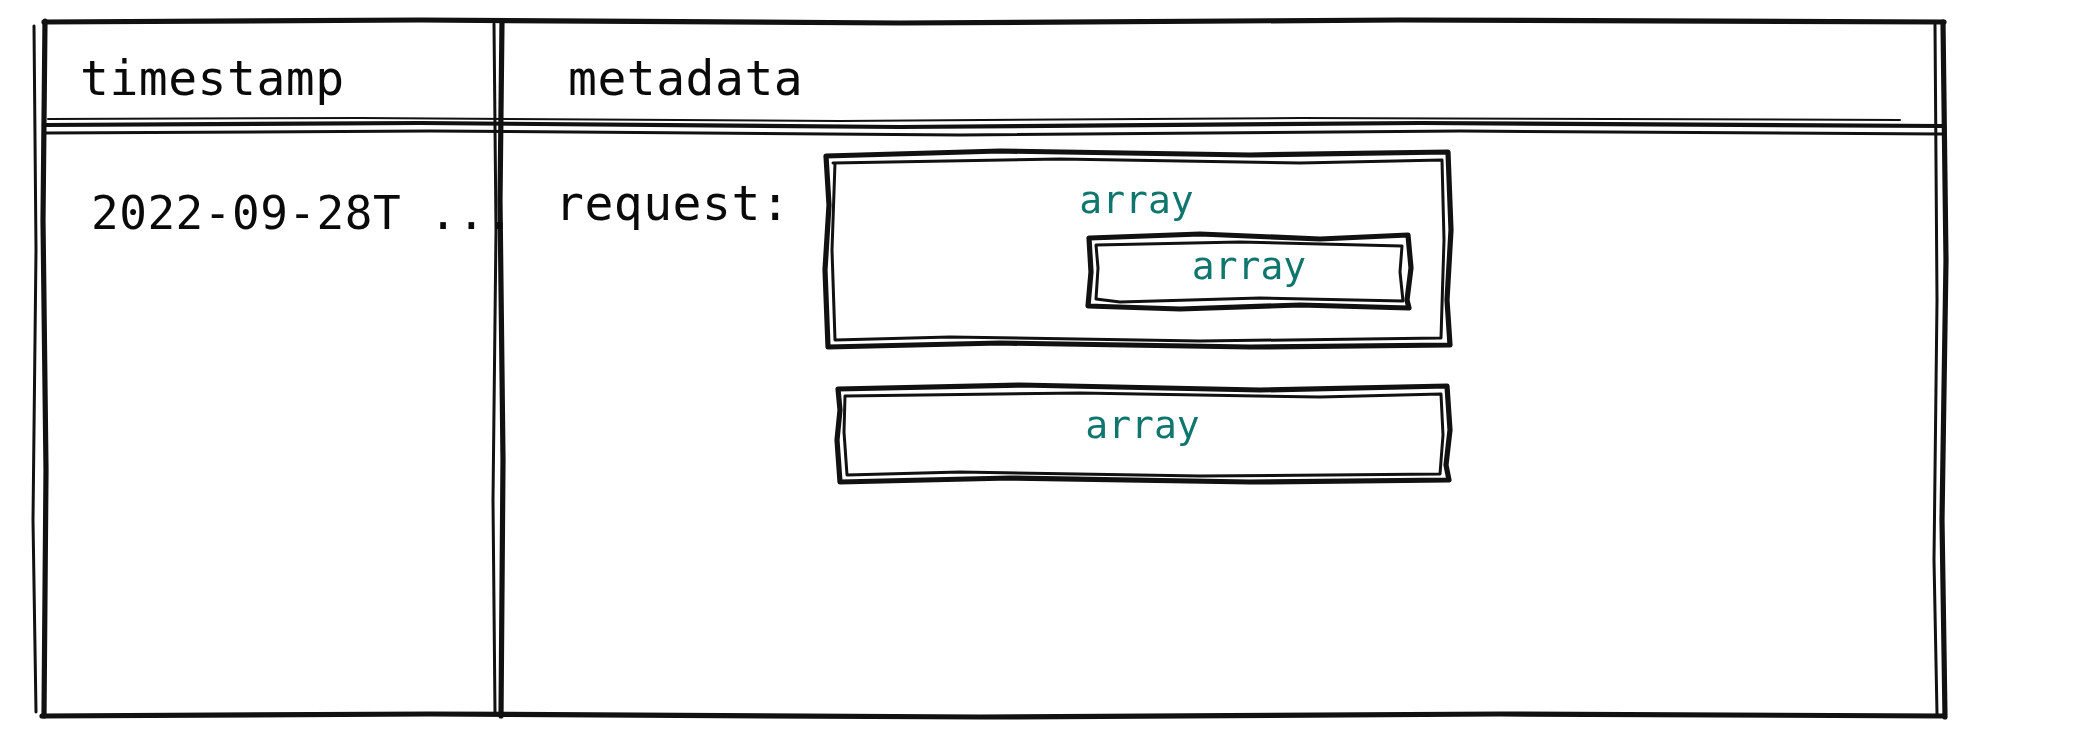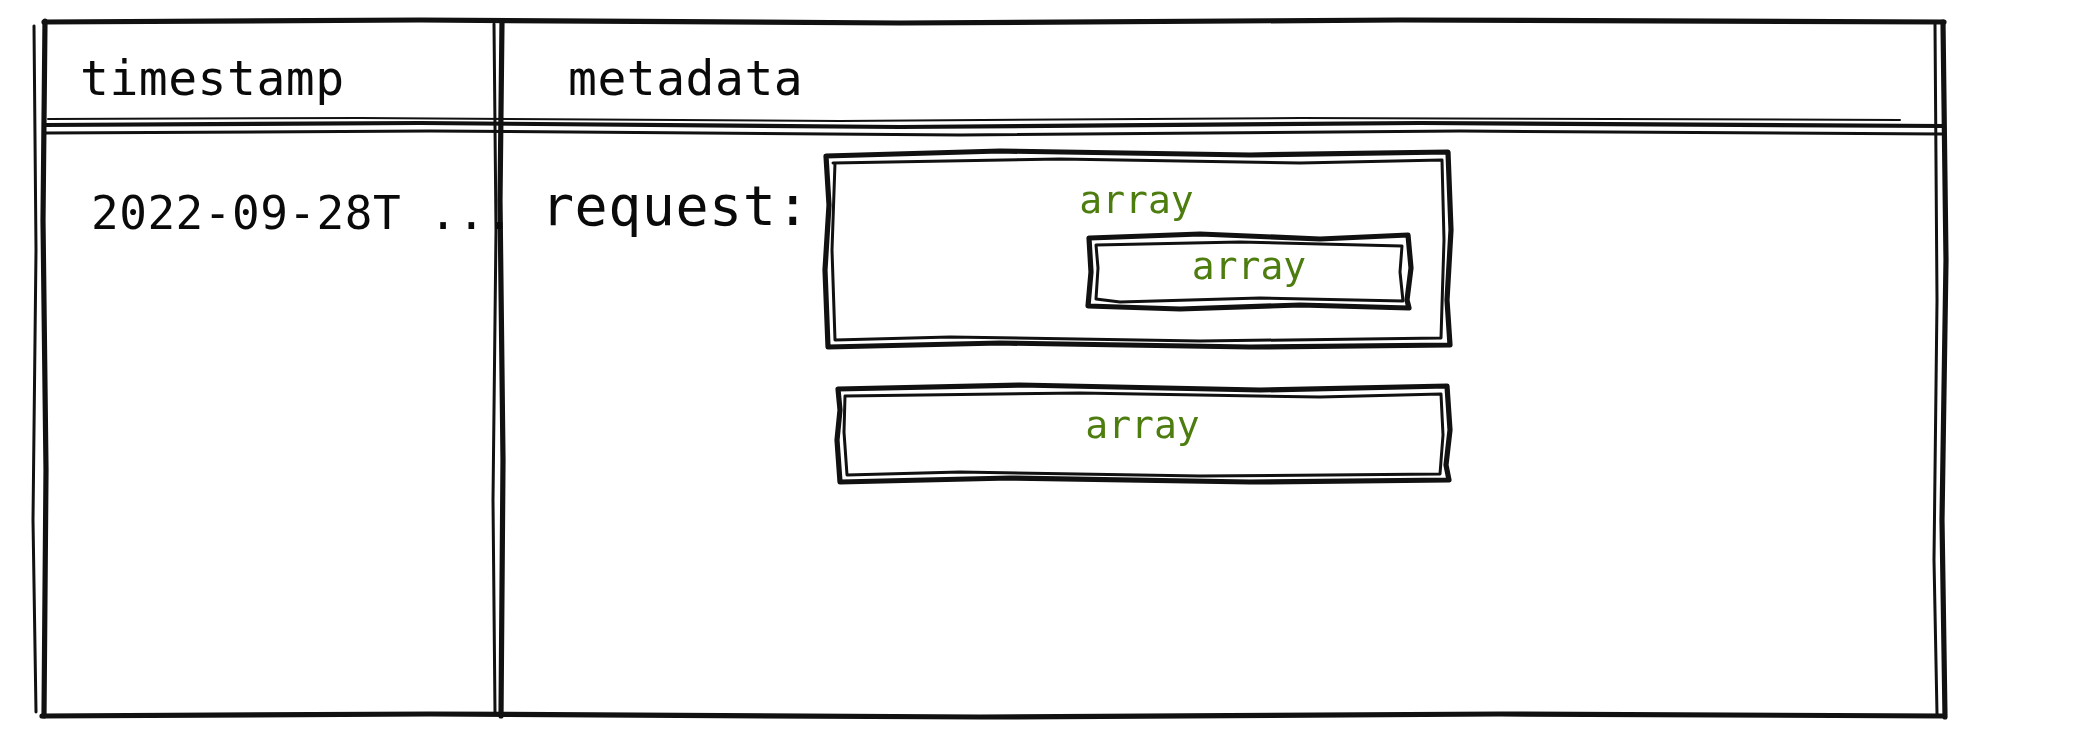--- a/index.html
+++ b/index.html
@@ -53,42 +53,43 @@
 
   .col-head {
     font-size: 48px;
     letter-spacing: 0.5px;
   }
   .cell-value {
     font-size: 46px;
     letter-spacing: 0.5px;
   }
   .field-key {
-    font-size: 55px;
+    font-size: 48px;
     letter-spacing: 0.5px;
+    margin-left: 14px;
   }
 
   
   #head-timestamp { left: 80px;  top: 54px; }
   #head-metadata  { left: 568px; top: 54px; text-align: right; }
 
   #val-timestamp  { left: 80px;  top: 190px; margin-left: 11px; }
 
   #key-request    { left: 541px; top: 179px; }
   #key-response   { left: 549px; top: 414px; }
 
   #key-headers    { left: 845px; top: 249px; }
 
   
   .type-box-label {
     position: absolute;
     text-align: center;
     font-size: 38px;
     font-family: "DejaVu Sans Mono", "Liberation Mono", monospace;
-    color: #4d7c0f;
+    color: #0f766e;
     line-height: 1;
   }
   #lbl-request-array  { left: 823px;  top: 181px; width: 627px; }
   #lbl-headers-array  { left: 1088px; top: 247px; width: 322px; }
   #lbl-response-array { left: 835px;  top: 406px; width: 615px; }
 </style>
 </head>
 <body>
 
 <div id="stage">

